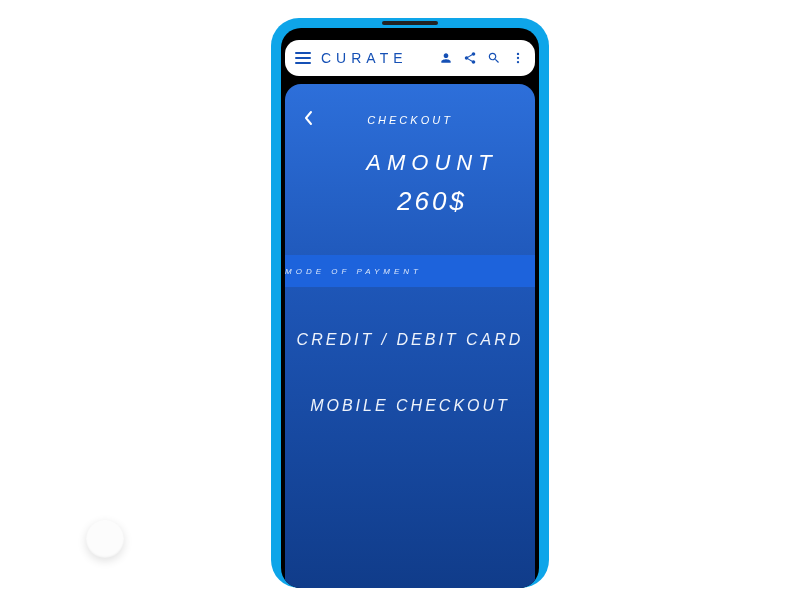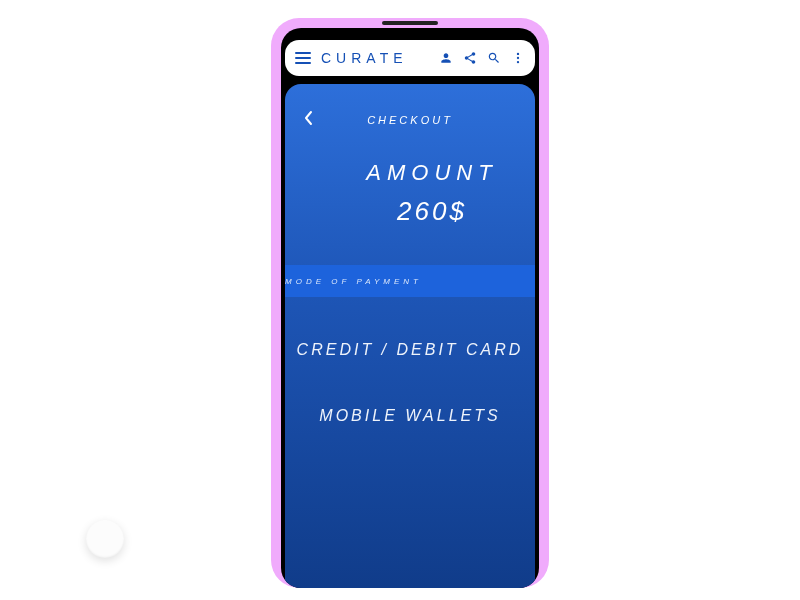--- a/index.html
+++ b/index.html
@@ -10,21 +10,21 @@
     font-family: -apple-system, BlinkMacSystemFont, "Segoe UI", Arial, sans-serif;
     position: relative;
     overflow: hidden;
   }
   .phone-frame {
     position: absolute;
     left: 271px;
     top: 18px;
     width: 278px;
     height: 570px;
-    background: #f0abfc;
+    background: #0ea5e9;
     border-radius: 28px;
     padding: 10px 10px 0 10px;
   }
   .phone-inner {
     width: 100%;
     height: 100%;
     background: #000;
     border-radius: 20px;
     overflow: hidden;
     position: relative;
@@ -106,21 +106,21 @@
   .checkout-label {
     flex: 1;
     text-align: center;
     font-size: 11px;
     letter-spacing: 3px;
     font-weight: 400;
     margin-left: -10px;
   }
   .amount-block {
     text-align: center;
-    margin-top: 30px;
+    margin-top: 20px;
     padding-left: 44px;
   }
   .amount-title {
     font-size: 22px;
     letter-spacing: 6px;
     font-weight: 400;
   }
   .amount-value {
     font-size: 26px;
     letter-spacing: 3px;
@@ -218,20 +218,20 @@
         <div class="amount-title">AMOUNT</div>
         <div class="amount-value">260$</div>
       </div>
 
       <div class="mode-band">
         <span>MODE OF PAYMENT</span>
       </div>
 
       <div class="options">
         <div class="option-item">CREDIT /  DEBIT CARD</div>
-        <div class="option-item">MOBILE WALLETS</div>
+        <div class="option-item">MOBILE CHECKOUT</div>
       </div>
     </div>
 
   </div>
 </div>
 
 <div class="floating-circle"></div>
 
 </body></html>

